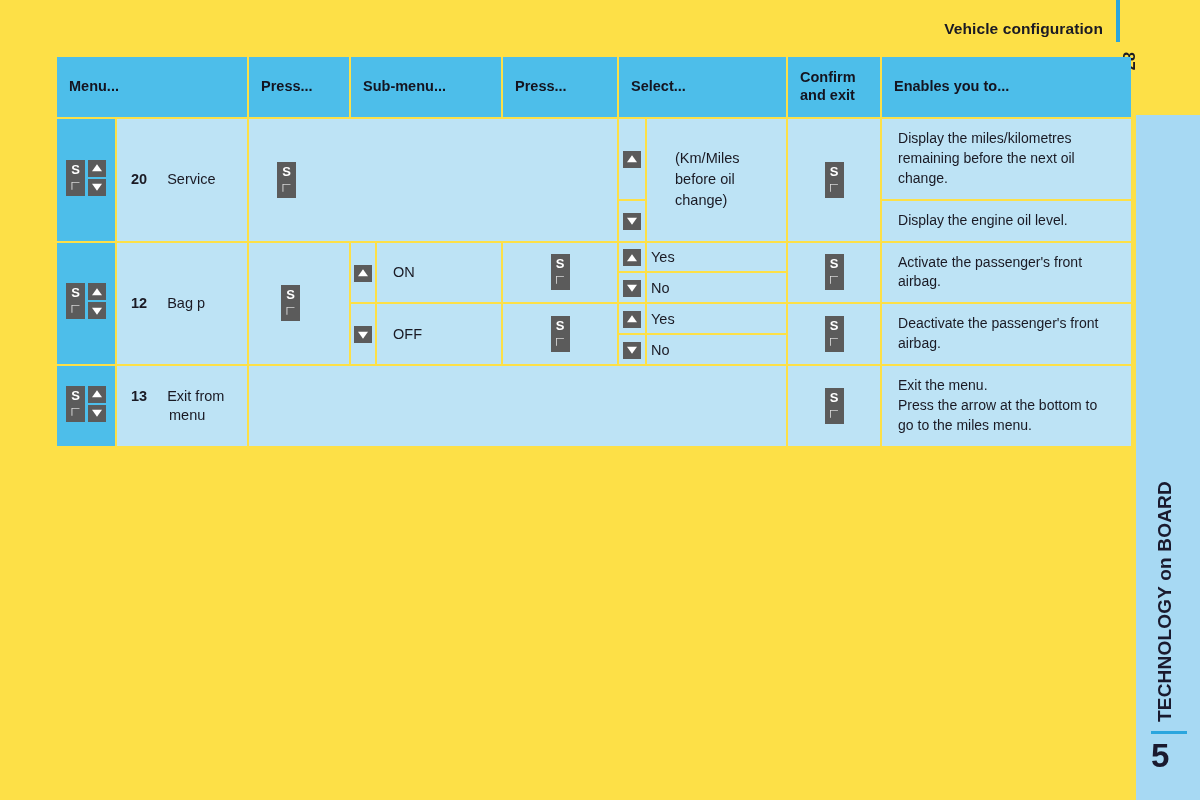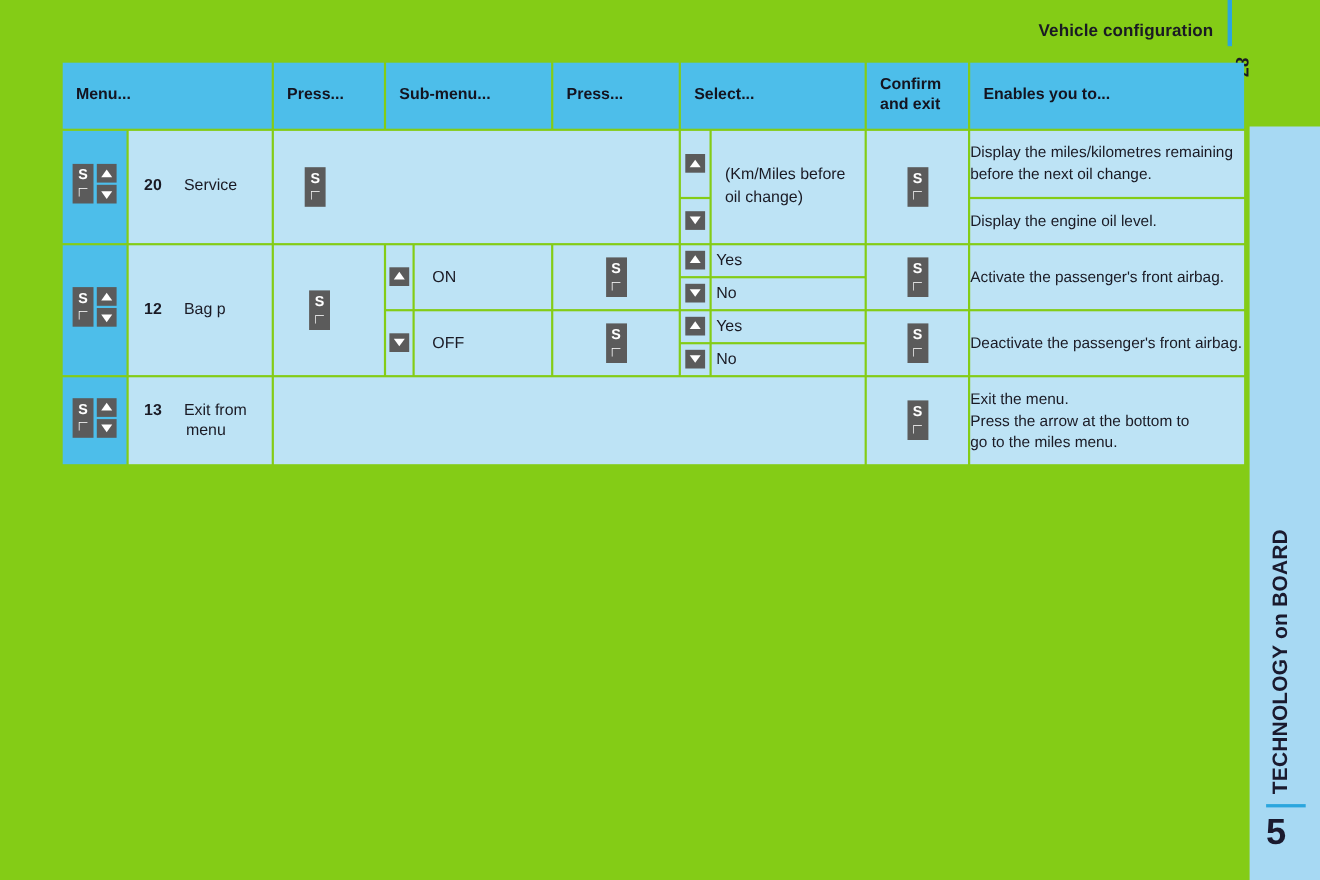--- a/index.html
+++ b/index.html
@@ -3,21 +3,21 @@
 <meta charset="utf-8">
 <style>
   * { box-sizing: border-box; }
   html, body {
     margin: 0; padding: 0;
     width: 1200px; height: 800px;
     background: #ffffff;
     font-family: "Liberation Sans", sans-serif;
     overflow: hidden;
   }
-  .page { position: relative; width: 1200px; height: 800px; background:#84cc16; }
+  .page { position: relative; width: 1200px; height: 800px; background:#fde047; }
 
   
   .doc-header {
     position: absolute; top: 0; left: 0; width: 1200px; height: 44px;
   }
   .doc-title {
     position: absolute; right: 97px; top: 20px;
     font-size: 15.5px; font-weight: bold; color: #1a1a24;
     letter-spacing: .1px; white-space: nowrap;
   }
@@ -90,23 +90,23 @@
   td.menu-name .num { font-weight: bold; }
   td.menu-name .nm { font-weight: normal; margin-left: 16px; }
   .menu-name-indent { display:inline-block; }
 
   td.press-cell { text-align: left; padding-left: 28px; }
   td.press-cell.center-s { padding-left: 32px; }
 
   td.arrow-cell { width: 26px; text-align: center; background: #BDE3F5; }
   td.sub-label { font-size: 14.5px; color:#1a1a24; padding: 8px 14px 8px 16px; }
   td.select-label { font-size: 14.5px; color:#1a1a24; padding: 6px 10px 6px 4px; }
-  td.select-multi { font-size: 14.5px; color:#1a1a24; padding: 8px 12px; line-height:1.45; }
+  td.select-multi { font-size: 14.5px; color:#1a1a24; padding: 8px 28px; line-height:1.45; }
   td.confirm-cell { text-align: center; }
-  td.enables { font-size: 14px; color:#1a1a24; padding: 10px 0; line-height: 1.42; }
+  td.enables { font-size: 14px; color:#1a1a24; padding: 10px 16px; line-height: 1.42; }
 
   
   .btn-s {
     display: inline-block; position: relative;
     width: 19px; height: 36px;
     background: #5B5B5B;
     vertical-align: middle;
   }
   .btn-s .s-top, .btn-s .s-bot {
     position: absolute; left: 0; width: 100%;

